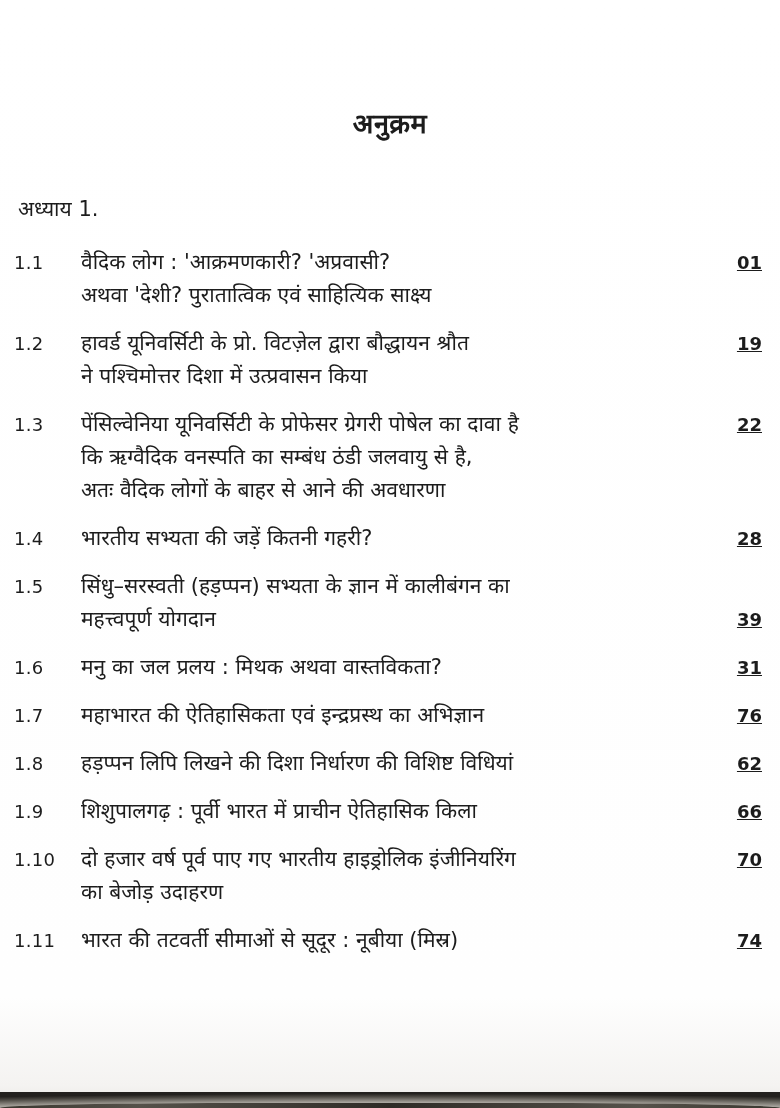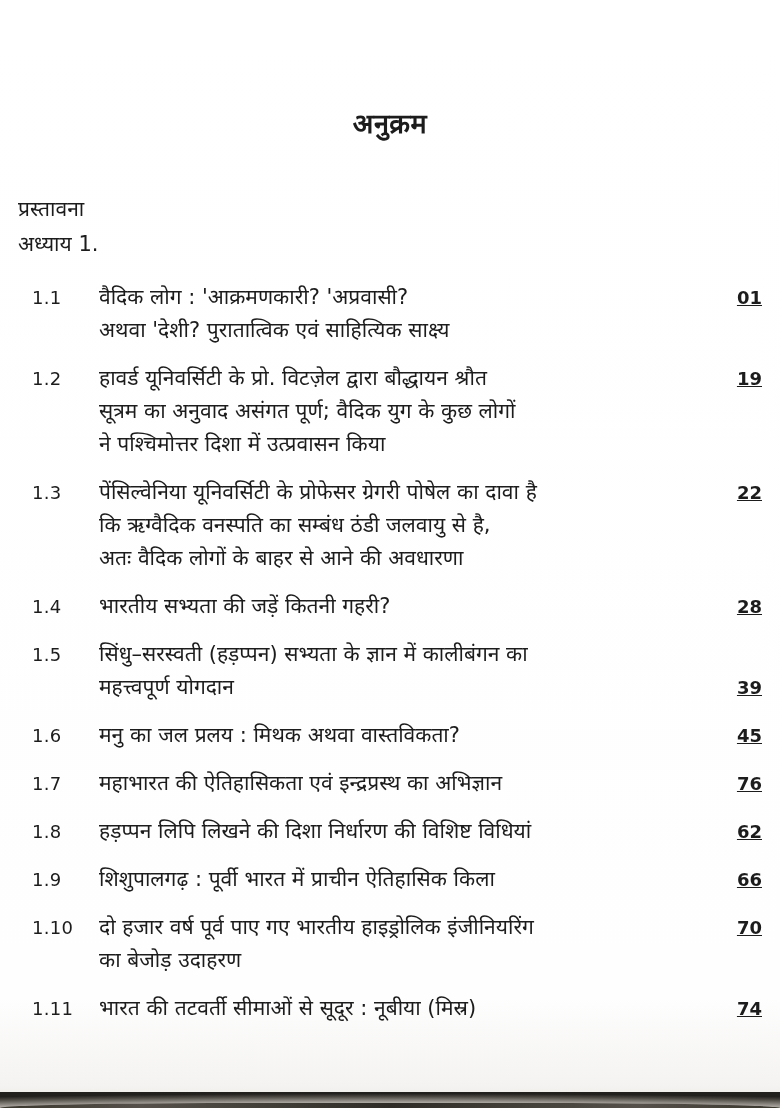--- a/index.html
+++ b/index.html
@@ -27,21 +27,21 @@
     margin-top: 104px;
     letter-spacing: 0.5px;
   }
   .front-matter {
     margin: 52px 0 0 18px;
     font-size: 21px;
     line-height: 33px;
   }
   .front-line { margin-bottom: 2px; }
   .toc {
-    margin: 20px 18px 0 32px;
+    margin: 20px 18px 0 14px;
   }
   .entry {
     margin-bottom: 15px;
   }
   .line-row {
     display: flex;
     align-items: baseline;
     font-size: 21px;
     line-height: 33px;
   }
@@ -84,21 +84,20 @@
   }
 </style>
 </head>
 <body>
 
 <div class="page">
 
   <div class="title">अनुक्रम</div>
 
   <div class="front-matter">
-    <div class="front-line">प्रस्तावना</div>
     <div class="front-line">अध्याय 1.</div>
   </div>
 
   <div class="toc">
       <div class="entry">
         <div class="line-row">
           <div class="cell-num">1.1</div>
           <div class="cell-text">वैदिक लोग : 'आक्रमणकारी? 'अप्रवासी?</div>
           <div class="cell-page">01</div>
         </div>
@@ -109,25 +108,20 @@
         </div>
       </div>
       <div class="entry">
         <div class="line-row">
           <div class="cell-num">1.2</div>
           <div class="cell-text">हावर्ड यूनिवर्सिटी के प्रो. विटज़ेल द्वारा बौद्धायन श्रौत</div>
           <div class="cell-page">19</div>
         </div>
         <div class="line-row">
           <div class="cell-num"></div>
-          <div class="cell-text">सूत्रम का अनुवाद असंगत पूर्ण; वैदिक युग के कुछ लोगों</div>
-          <div class="cell-page"></div>
-        </div>
-        <div class="line-row">
-          <div class="cell-num"></div>
           <div class="cell-text">ने पश्चिमोत्तर दिशा में उत्प्रवासन किया</div>
           <div class="cell-page"></div>
         </div>
       </div>
       <div class="entry">
         <div class="line-row">
           <div class="cell-num">1.3</div>
           <div class="cell-text">पेंसिल्वेनिया यूनिवर्सिटी के प्रोफेसर ग्रेगरी पोषेल का दावा है</div>
           <div class="cell-page">22</div>
         </div>
@@ -158,21 +152,21 @@
         <div class="line-row">
           <div class="cell-num"></div>
           <div class="cell-text">महत्त्वपूर्ण योगदान</div>
           <div class="cell-page">39</div>
         </div>
       </div>
       <div class="entry">
         <div class="line-row">
           <div class="cell-num">1.6</div>
           <div class="cell-text">मनु का जल प्रलय : मिथक अथवा वास्तविकता?</div>
-          <div class="cell-page">45</div>
+          <div class="cell-page">31</div>
         </div>
       </div>
       <div class="entry">
         <div class="line-row">
           <div class="cell-num">1.7</div>
           <div class="cell-text">महाभारत की ऐतिहासिकता एवं इन्द्रप्रस्थ का अभिज्ञान</div>
           <div class="cell-page">76</div>
         </div>
       </div>
       <div class="entry">

